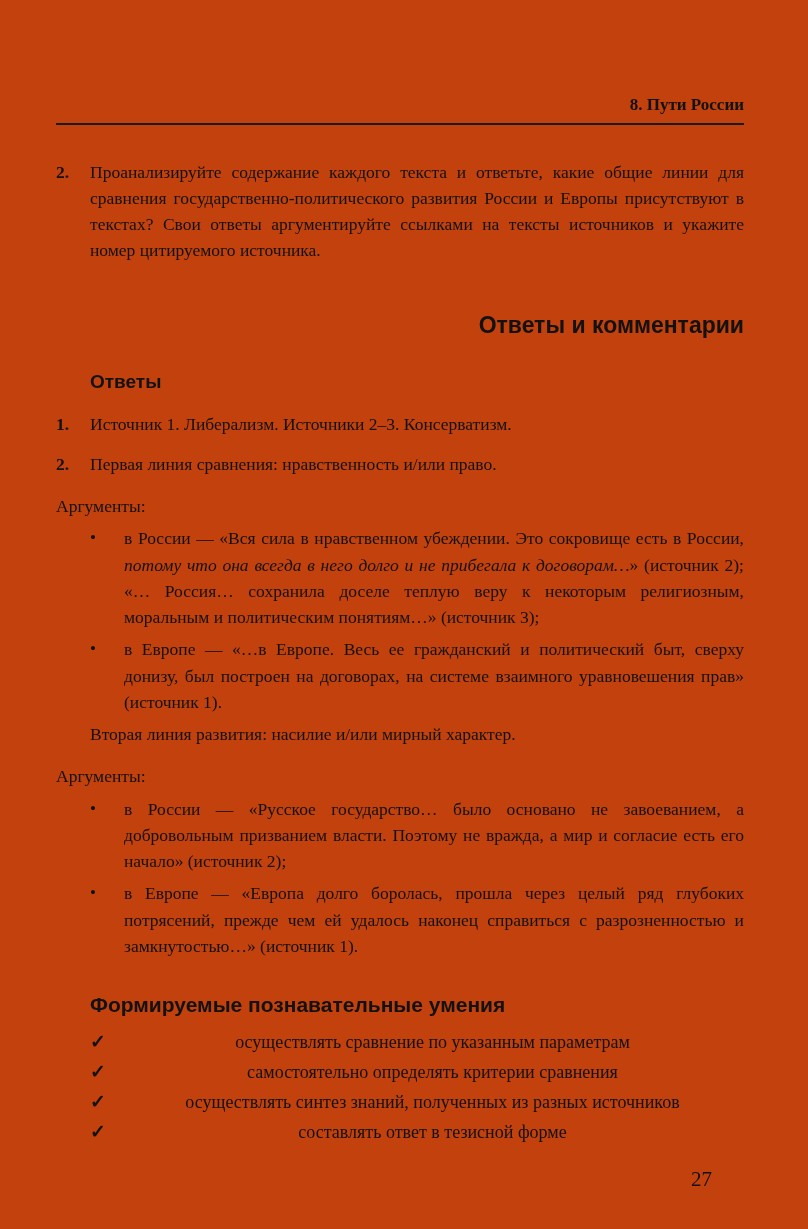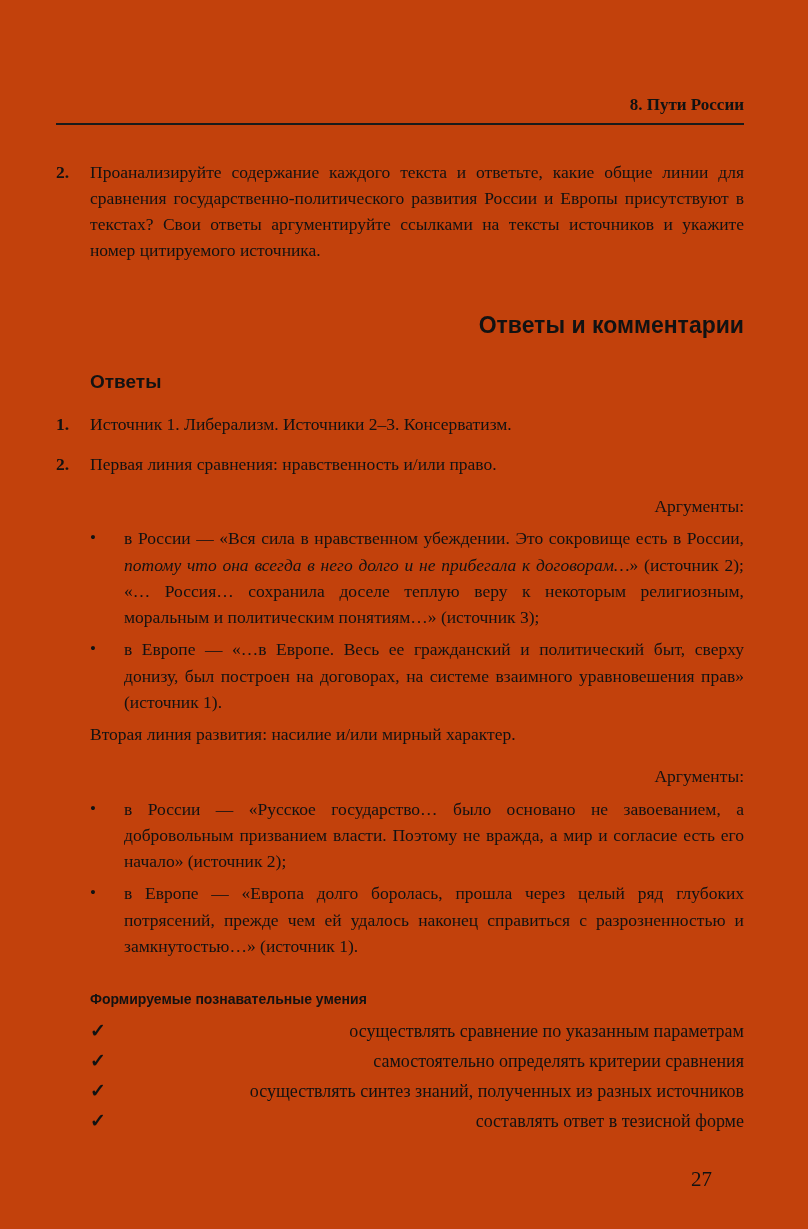--- a/index.html
+++ b/index.html
@@ -57,21 +57,20 @@
     font-family: "Liberation Sans", sans-serif;
     font-size: 19px;
     font-weight: bold;
     margin: 26px 0 0 34px;
   }
   .answer-item {
     margin-top: 14px;
   }
   .plain-label {
     margin: 16px 0 0 0;
-    text-align: right;
   }
   
   .bullet-row {
     display: flex;
     align-items: flex-start;
     margin-left: 34px;
     margin-top: 6px;
   }
   .bullet-row .marker {
     flex: 0 0 34px;
@@ -82,39 +81,39 @@
     text-align: justify;
     margin: 0;
   }
   .italic { font-style: italic; }
   .indented-line {
     margin: 6px 0 0 34px;
   }
   
   .skills-heading {
     font-family: "Liberation Sans", sans-serif;
-    font-size: 14px;
+    font-size: 21px;
     font-weight: bold;
     margin: 30px 0 8px 34px;
   }
   .check-row {
     display: flex;
     align-items: flex-start;
     margin-left: 34px;
     margin-top: 3px;
   }
   .check-row .marker {
     flex: 0 0 31px;
     font-size: 19px;
     font-weight: bold;
     line-height: 1.35;
   }
   .check-row .check-text {
     flex: 1;
-    text-align: right;
+    text-align: center;
     margin: 0;
     font-size: 18px;
   }
   .page-number {
     position: absolute;
     right: 96px;
     bottom: 34px;
     font-size: 21px;
   }
 </style>

